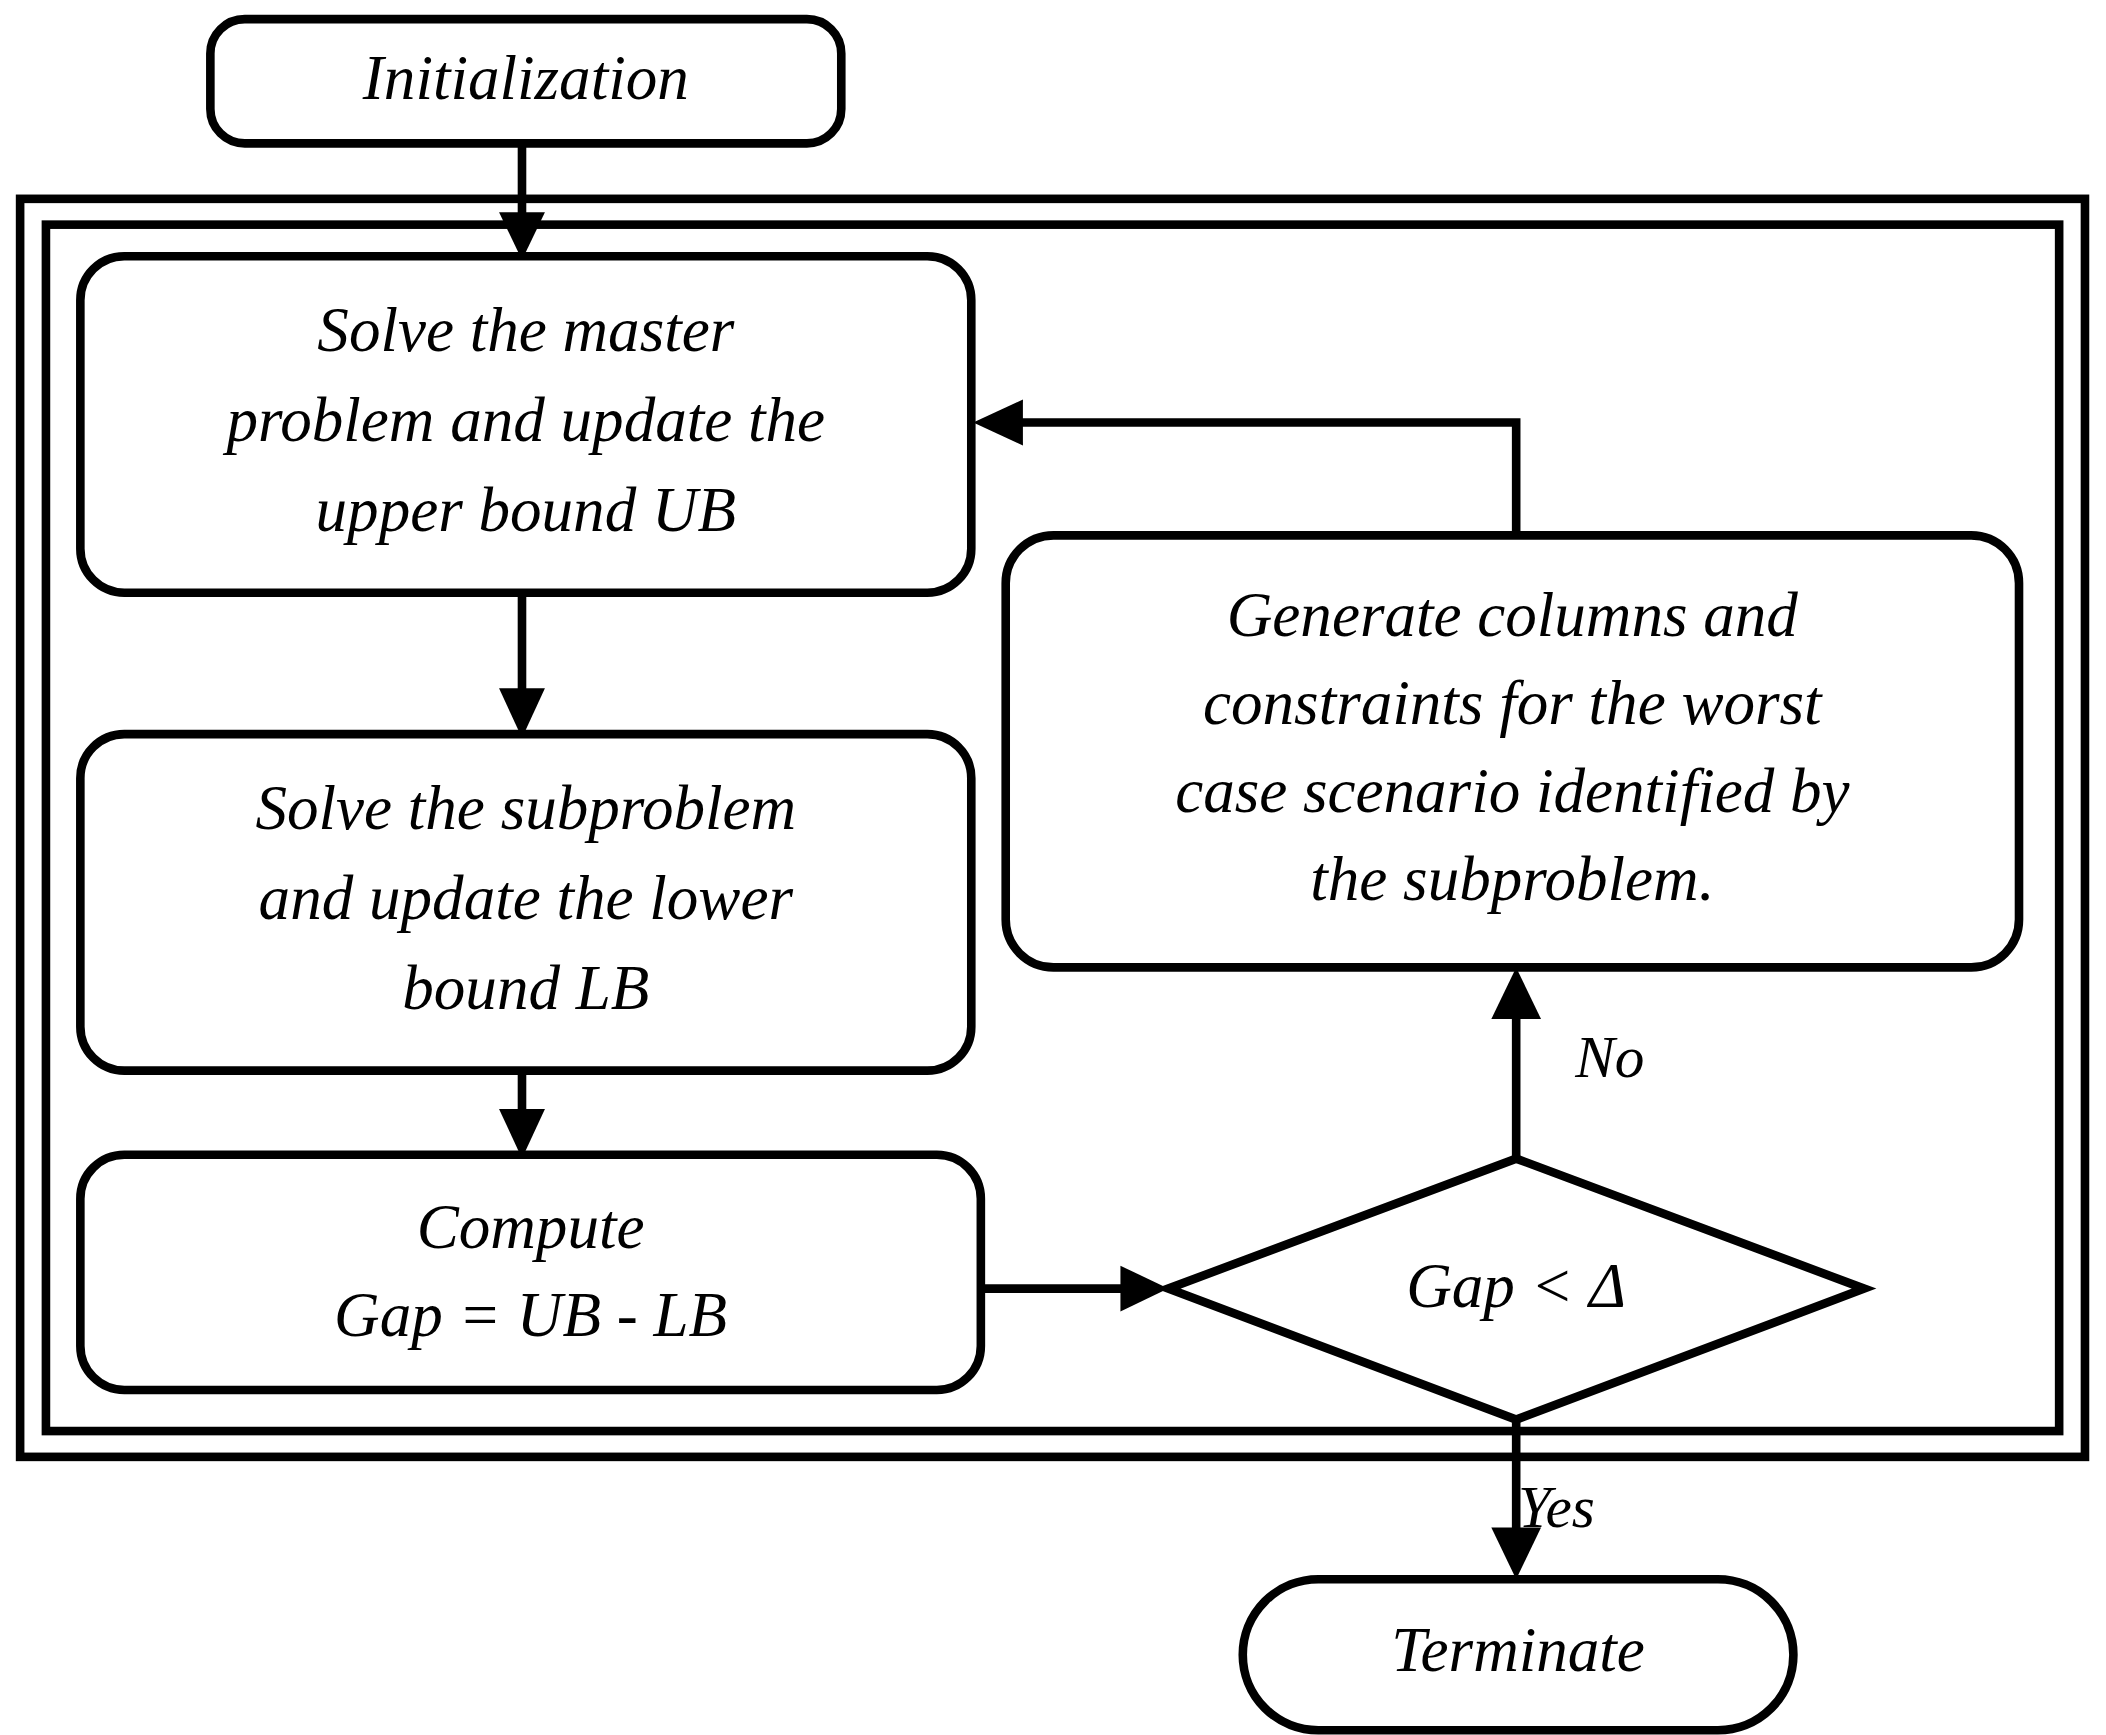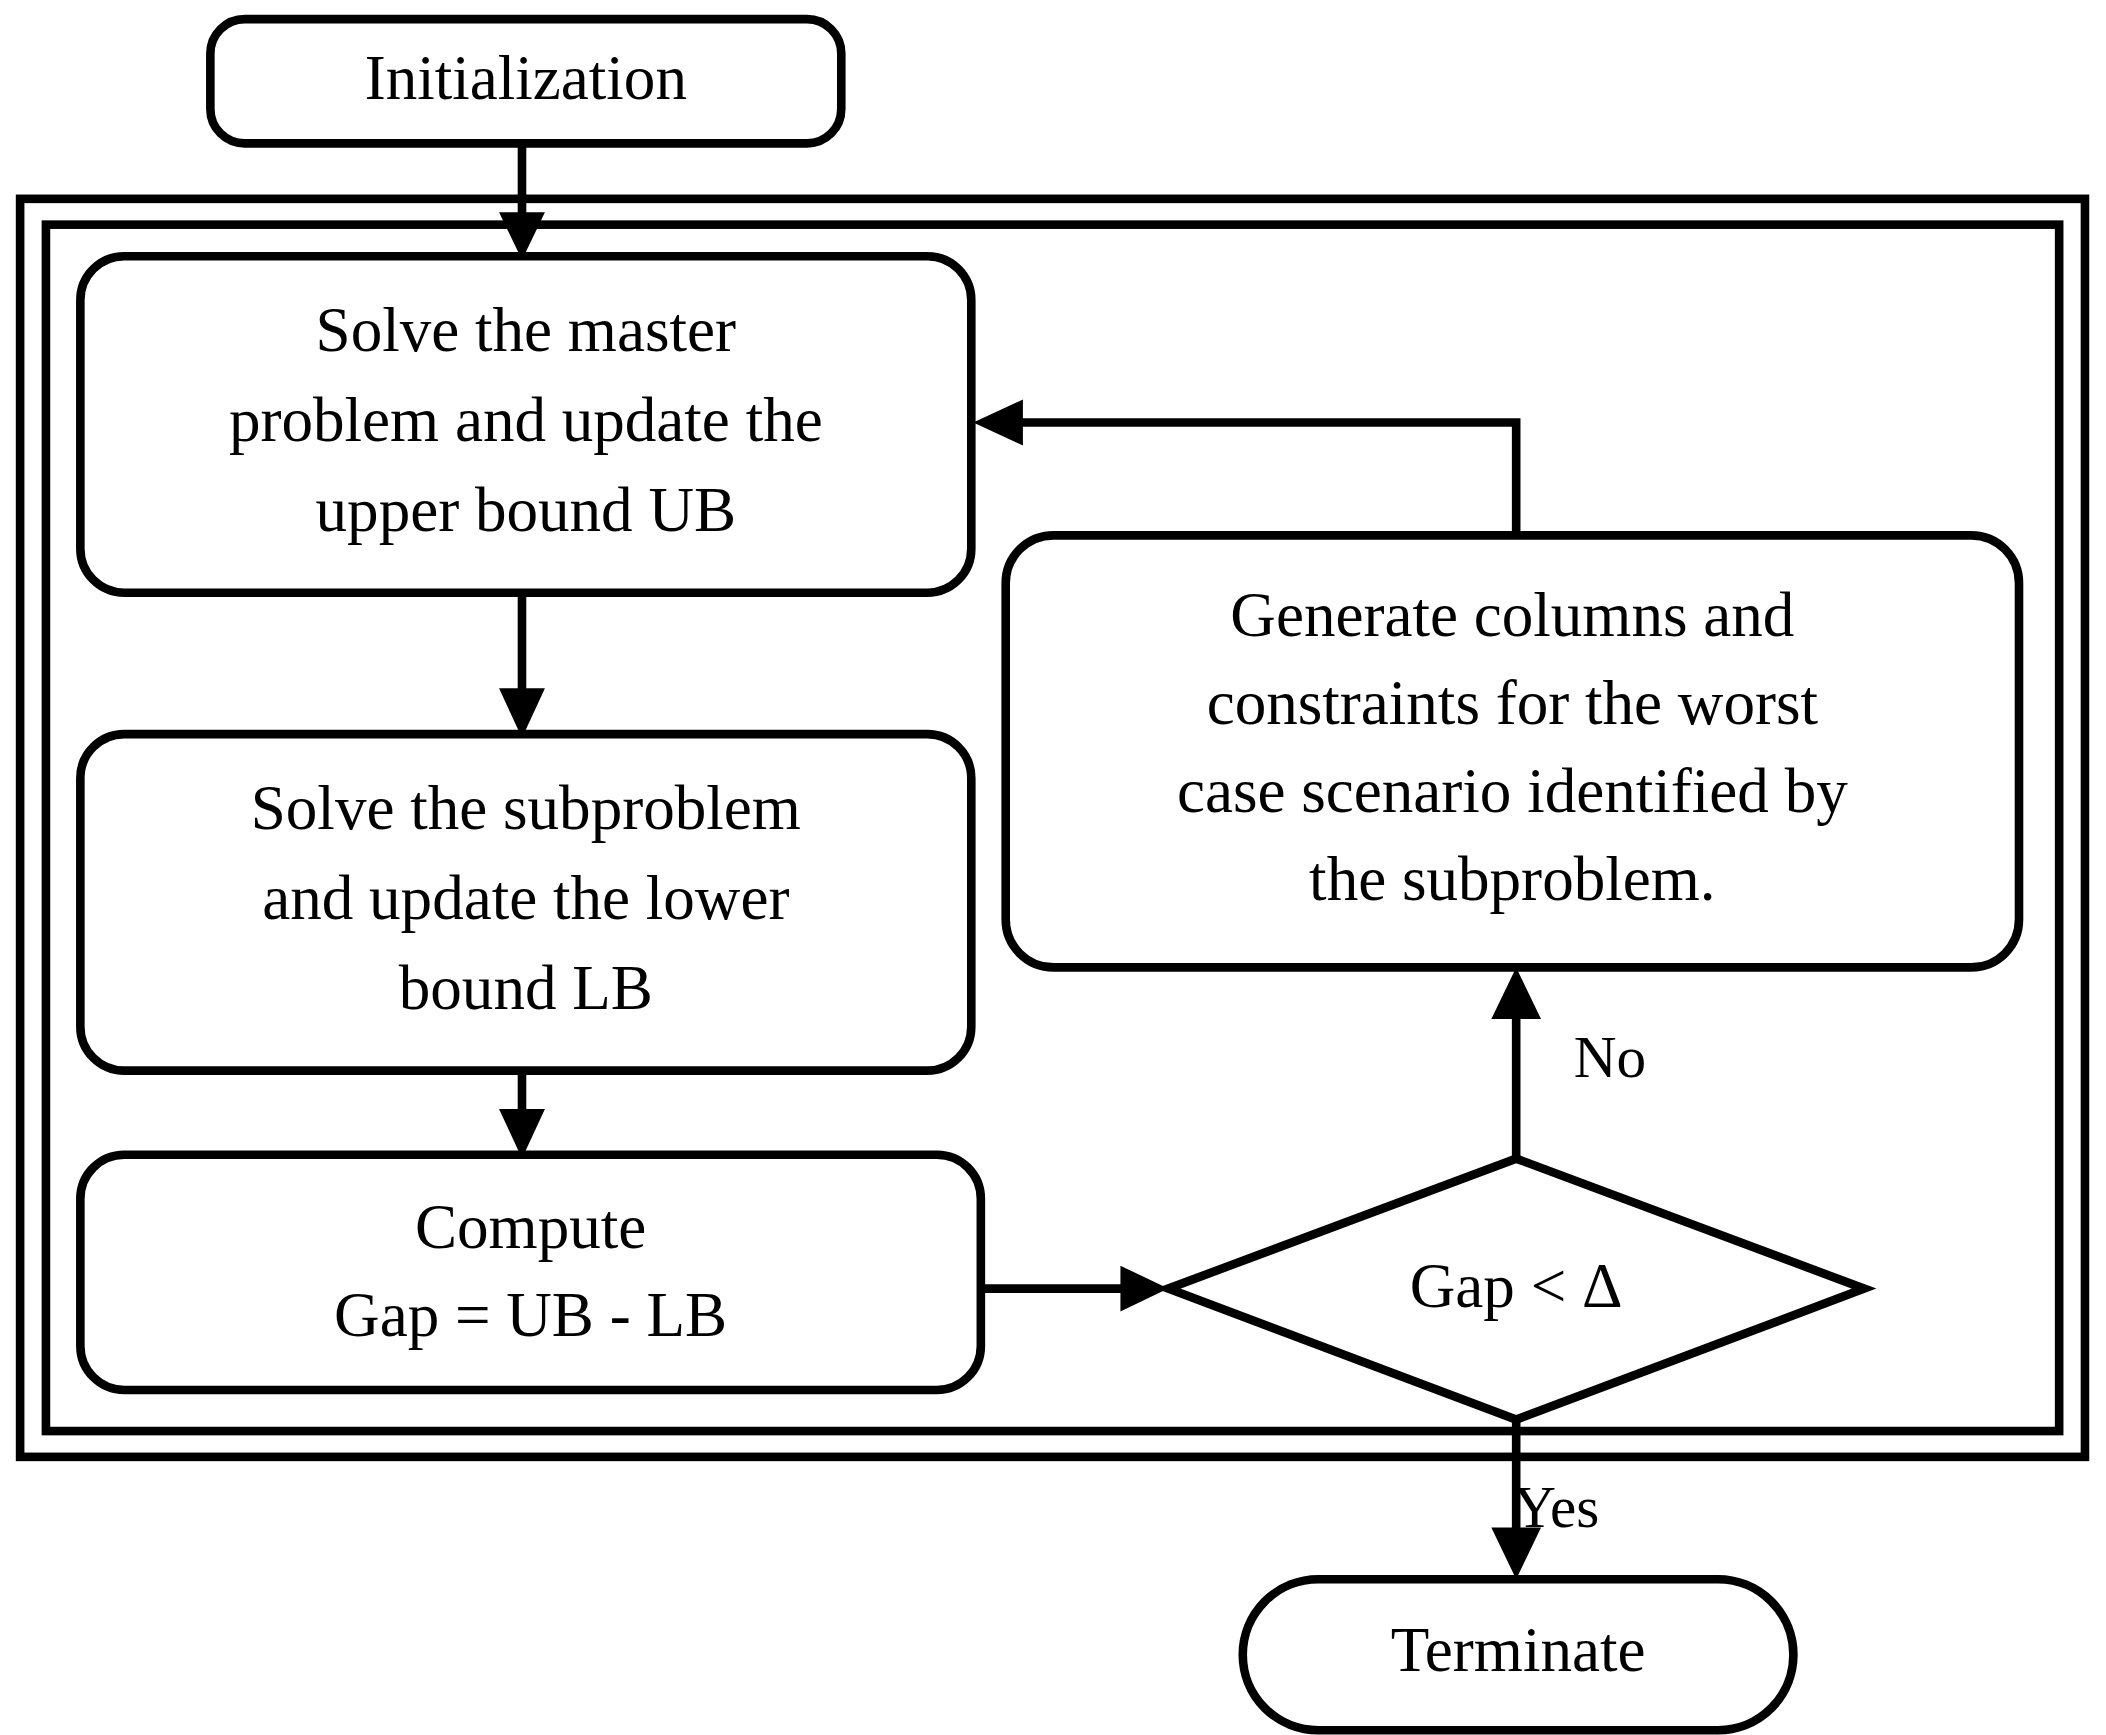--- a/index.html
+++ b/index.html
@@ -7,20 +7,21 @@
     padding: 0;
     background: #ffffff;
   }
   #stage {
     position: relative;
     width: 2107px;
     height: 1736px;
     background: #ffffff;
     overflow: hidden;
     font-family: "Liberation Serif", "DejaVu Serif", serif;
+    font-style: italic;
   }
   svg.flow {
     position: absolute;
     left: 0;
     top: 0;
     width: 2107px;
     height: 1736px;
   }
   .shape {
     fill: #ffffff;

